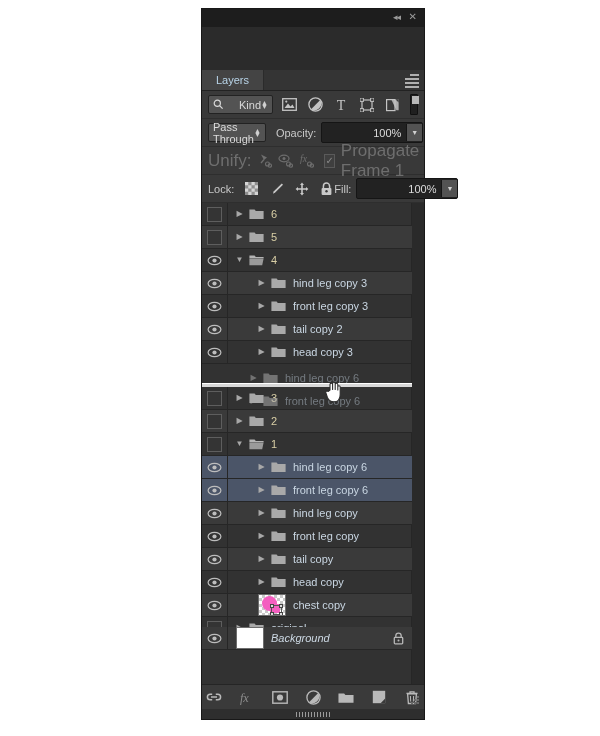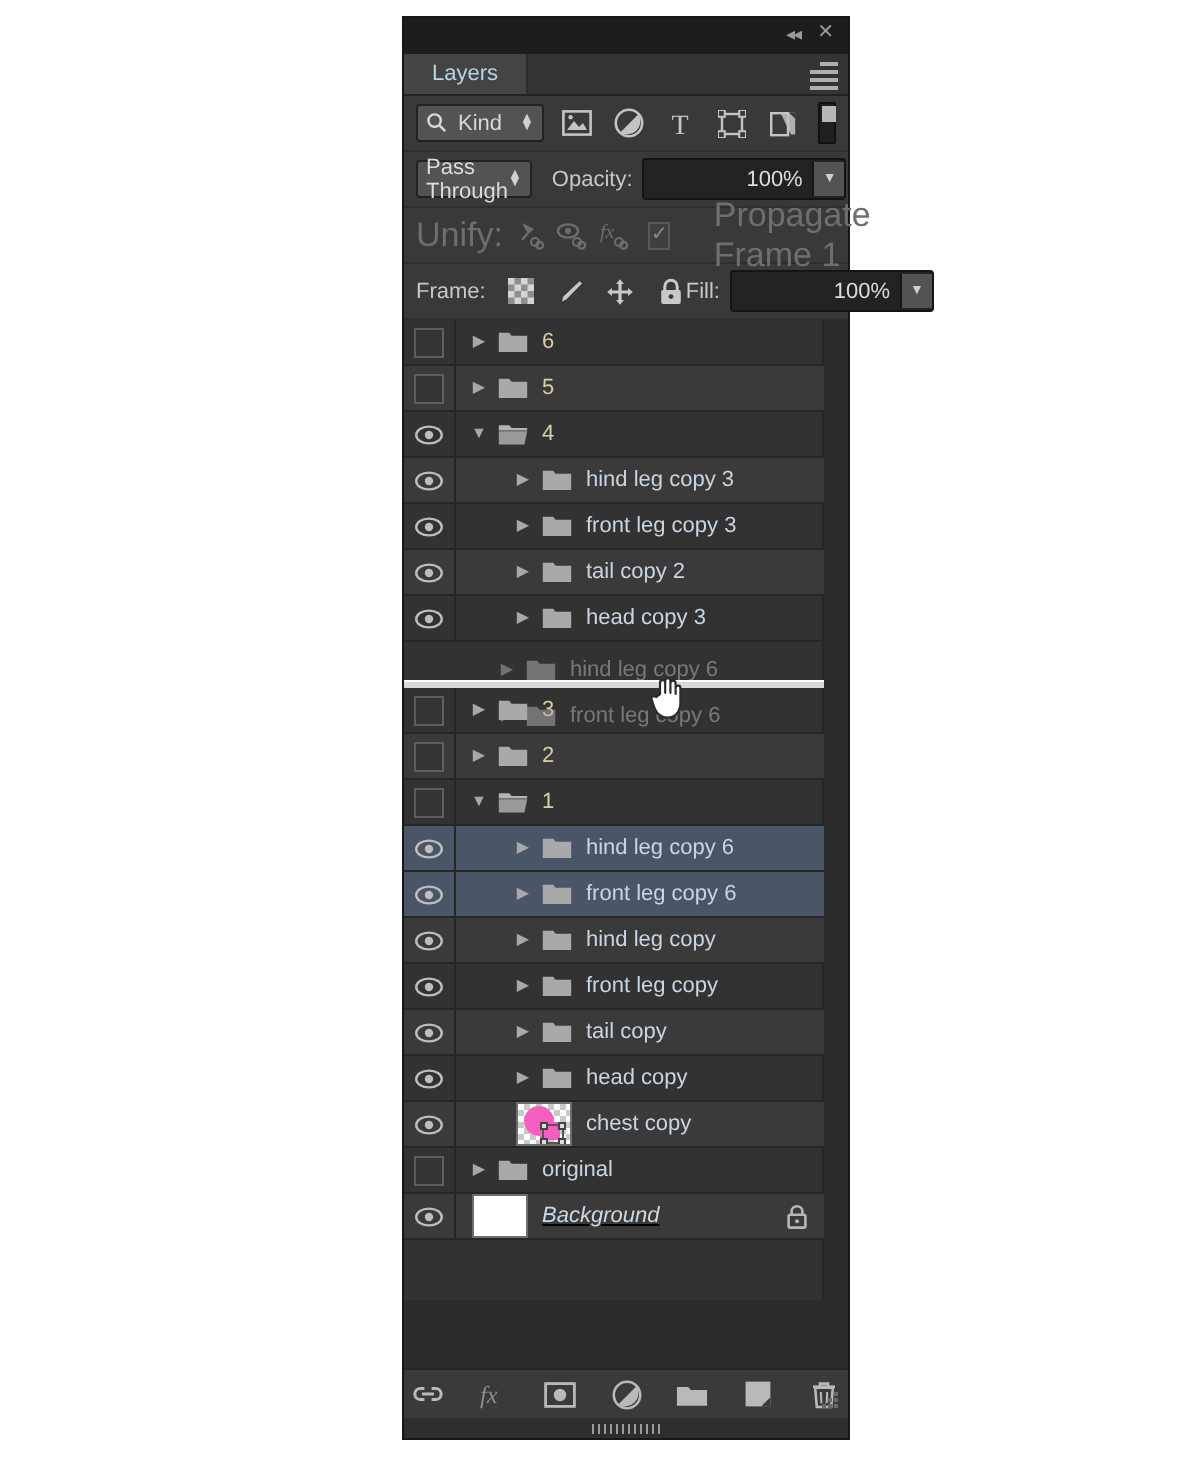--- a/index.html
+++ b/index.html
@@ -13,21 +13,21 @@
 
   
   .titlebar{height:18px;background:#1d1d1d;position:relative;}
   .winbtn{position:absolute;top:4px;color:#9a9a9a;font-size:9px;line-height:9px;
           cursor:default;}
   .winbtn.collapse{right:24px;letter-spacing:-1px;}
   .winbtn.close{right:7px;font-size:10px;top:3px;}
 
   
   .tabstrip{height:20px;background:#343434;position:relative;
-            border-bottom:1px solid #222;}
+            border-bottom:1px solid #222;margin-top:43px;}
   .tab{position:absolute;left:0;top:0;height:20px;line-height:20px;
        padding:0 14px;background:#444444;color:#b8d4e8;font-size:11px;
        border-right:1px solid #2b2b2b;}
   .tabmenu{position:absolute;right:5px;top:4px;width:14px;height:12px;}
   .tabmenu i{display:block;height:1.5px;background:#b0b0b0;margin-bottom:2.5px;}
   .tabmenu i:first-child{width:9px;margin-left:5px;}
   .tabmenu i:nth-child(2){width:14px;}
   .tabmenu i:nth-child(3){width:14px;}
   .tabmenu i:nth-child(4){width:14px;}
 
@@ -37,21 +37,21 @@
        border-bottom:1px solid #2e2e2e;padding:0 6px;box-sizing:border-box;}
   .row.r-filter{height:28px;}
   .row.r-mode{height:28px;}
   .row.r-unify{height:28px;}
   .row.r-lock{height:28px;background:#393939;}
 
   
   .kindsel{display:flex;align-items:center;width:78px;height:19px;
            background:#535353;border:1px solid #222;border-radius:2px;
            color:#d8d8d8;font-size:11px;padding:0 4px;box-sizing:border-box;}
-  .kindsel .lbl{flex:1;margin-left:5px;}
+  .kindsel .lbl{flex:1;margin-left:15px;}
   .spin{display:flex;flex-direction:column;line-height:4px;font-size:7px;color:#d0d0d0;}
 
   .filtericons{display:flex;align-items:center;gap:9px;margin-left:8px;}
   .ficon{width:17px;height:17px;display:flex;align-items:center;justify-content:center;}
   .fswitch{width:9px;height:19px;margin-left:8px;background:#202020;
            border:1px solid #111;border-radius:1px;position:relative;}
   .fswitch b{position:absolute;left:1px;top:1px;width:7px;height:8px;
              background:#b8b8b8;display:block;}
 
   
@@ -250,25 +250,25 @@
           </svg>
       </div>
       <div class="uicon">
         <svg width="15" height="15" viewBox="0 0 15 15">
             <text x="1" y="9" font-family="Liberation Serif, serif" font-style="italic" font-size="10" fill="#6e6e6e">fx</text>
             <circle cx="10.5" cy="11" r="2" fill="none" stroke="#6e6e6e" stroke-width="1.1"></circle>
             <circle cx="12.8" cy="12.6" r="1.7" fill="none" stroke="#6e6e6e" stroke-width="1.1"></circle>
           </svg>
       </div>
       <div class="chk">✓</div>
-      <span class="dim" style="margin-left:22px">Propagate Frame 1</span>
+      <span class="dim" style="margin-left:6px">Propagate Frame 1</span>
     </div>
 
     <div class="row r-lock">
-      <span style="color:#c8c8c8;font-size:11px">Frame:</span>
+      <span style="color:#c8c8c8;font-size:11px">Lock:</span>
       <div class="lockicons">
         <div class="lkicon">
           <svg width="13" height="13" viewBox="0 0 12 12">
               <rect width="12" height="12" fill="#8f8f8f"></rect>
               <rect x="0" y="0" width="3" height="3" fill="#d5d5d5"></rect>
               <rect x="6" y="0" width="3" height="3" fill="#d5d5d5"></rect>
               <rect x="3" y="3" width="3" height="3" fill="#d5d5d5"></rect>
               <rect x="9" y="3" width="3" height="3" fill="#d5d5d5"></rect>
               <rect x="0" y="6" width="3" height="3" fill="#d5d5d5"></rect>
               <rect x="6" y="6" width="3" height="3" fill="#d5d5d5"></rect>
@@ -603,21 +603,21 @@
         <div class="body">
           <span class="tri">▶</span>
           <span style="margin-left:4px">
             <svg width="15" height="12" viewBox="0 0 15 12">
               <path d="M0.4 1.4 h5.2 l1.2 1.5 h7.8 v8.1 h-14.2 z" fill="#a9a9a9"></path>
             </svg>
           </span>
           <span class="lname">original</span>
         </div>
       </div>
-      <div class="lrow plain" style="top: 437px; text-decoration: underline;">
+      <div class="lrow plain" style="top: 424px;">
         <div class="eyecell">
           <svg width="15" height="11" viewBox="0 0 15 11">
             <ellipse cx="7.5" cy="5.5" rx="6.4" ry="4.2" fill="none" stroke="#bdbdbd" stroke-width="1.2"></ellipse>
             <circle cx="7.5" cy="5.5" r="2.1" fill="#bdbdbd"></circle>
           </svg>
         </div>
         <div class="body">
           <div class="thumb" style="background:#fff"></div>
           <span class="lname bg">Background</span>
           <span class="locklayer">

